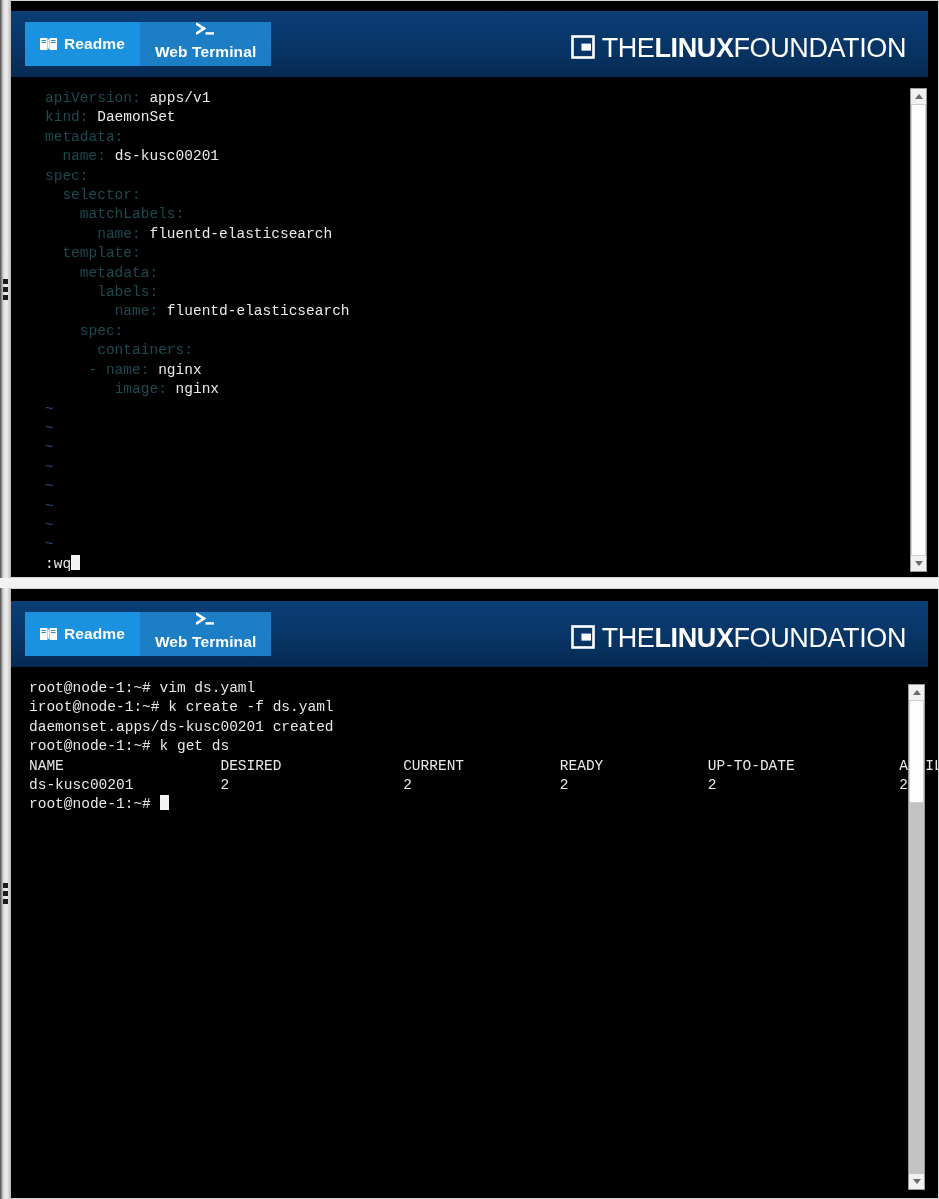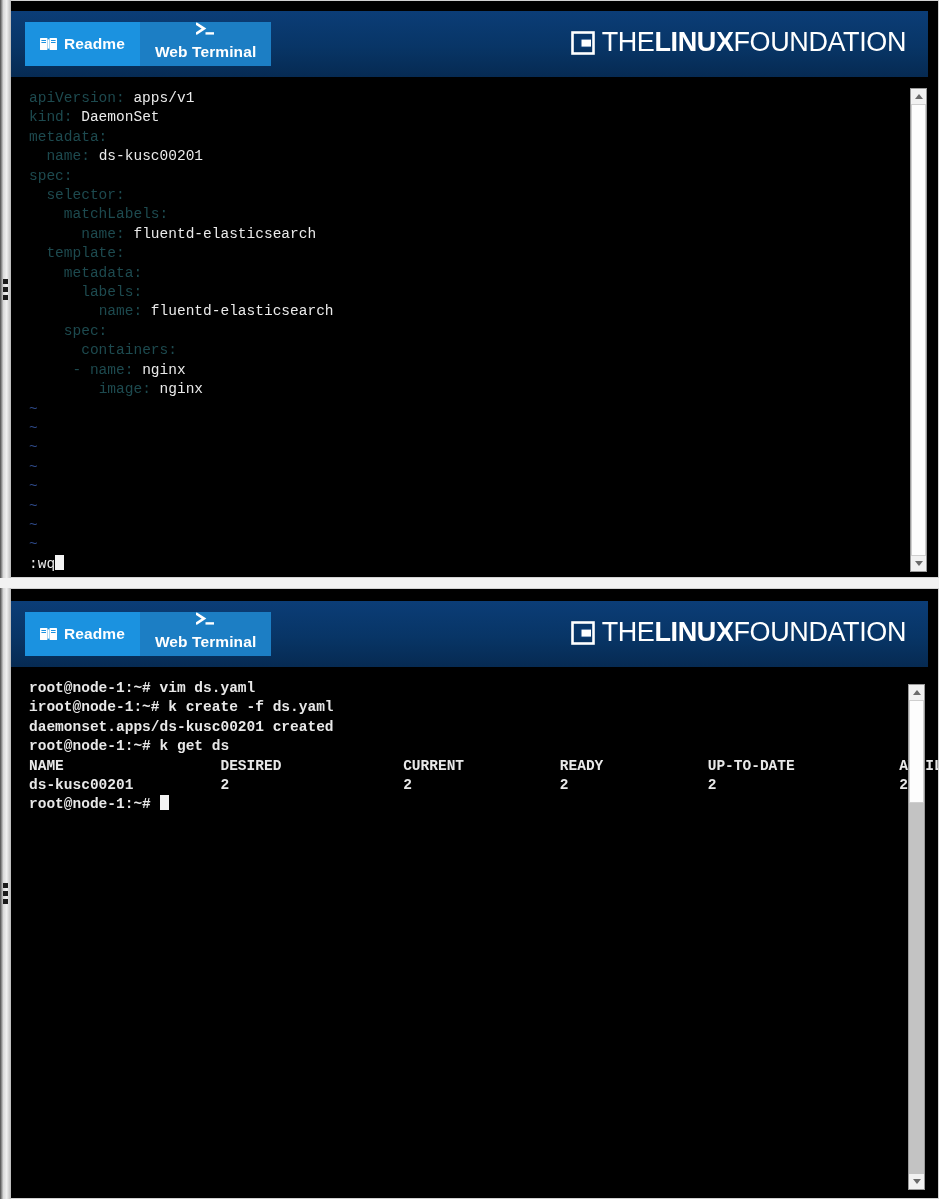--- a/index.html
+++ b/index.html
@@ -62,23 +62,22 @@
     cursor: pointer;
   }
   .tab.active  { background: #1b92e0; }
   .tab.inactive{ background: #1c7ec4; flex-direction: column; }
 
   .tab-ico { display: inline-flex; align-items: center; }
 
   .lf-logo {
     position: absolute;
     right: 22px;
-    top: 18px;
-    display: flex;
-    align-items: center;
+    top: 24px;
+    display: flex;
     gap: 7px;
     color: #ffffff;
     white-space: nowrap;
   }
   .lf-mark { width: 24px; height: 24px; display: block; }
   .lf-words {
     font-size: 27px;
     line-height: 27px;
     letter-spacing: -0.4px;
   }
@@ -91,22 +90,22 @@
     left: 10px;
     right: 10px;
     background: #000000;
     font-family: "Liberation Mono", "DejaVu Sans Mono", monospace;
     font-size: 14.5px;
     line-height: 19.4px;
     color: #e8e8e8;
     white-space: pre;
     padding: 8px 0 0 18px;
   }
-  #panel-vim .term-body      { top: 80px; bottom: 4px; }
-  #panel-terminal .term-body { top: 82px; bottom: 4px; font-weight: bold; }
+  #panel-vim .term-body      { top: 80px; bottom: 4px; margin-left: 16px; }
+  #panel-terminal .term-body { top: 82px; bottom: 4px; }
 
   .yk   { color: #1d4a4f; }         
   .yv   { color: #eaeaea; }         
   .tilde{ color: #2e4a8a; }         
   .cursor {
     display: inline-block;
     width: 9px;
     height: 15px;
     background: #f4f4f4;
     vertical-align: -2px;

